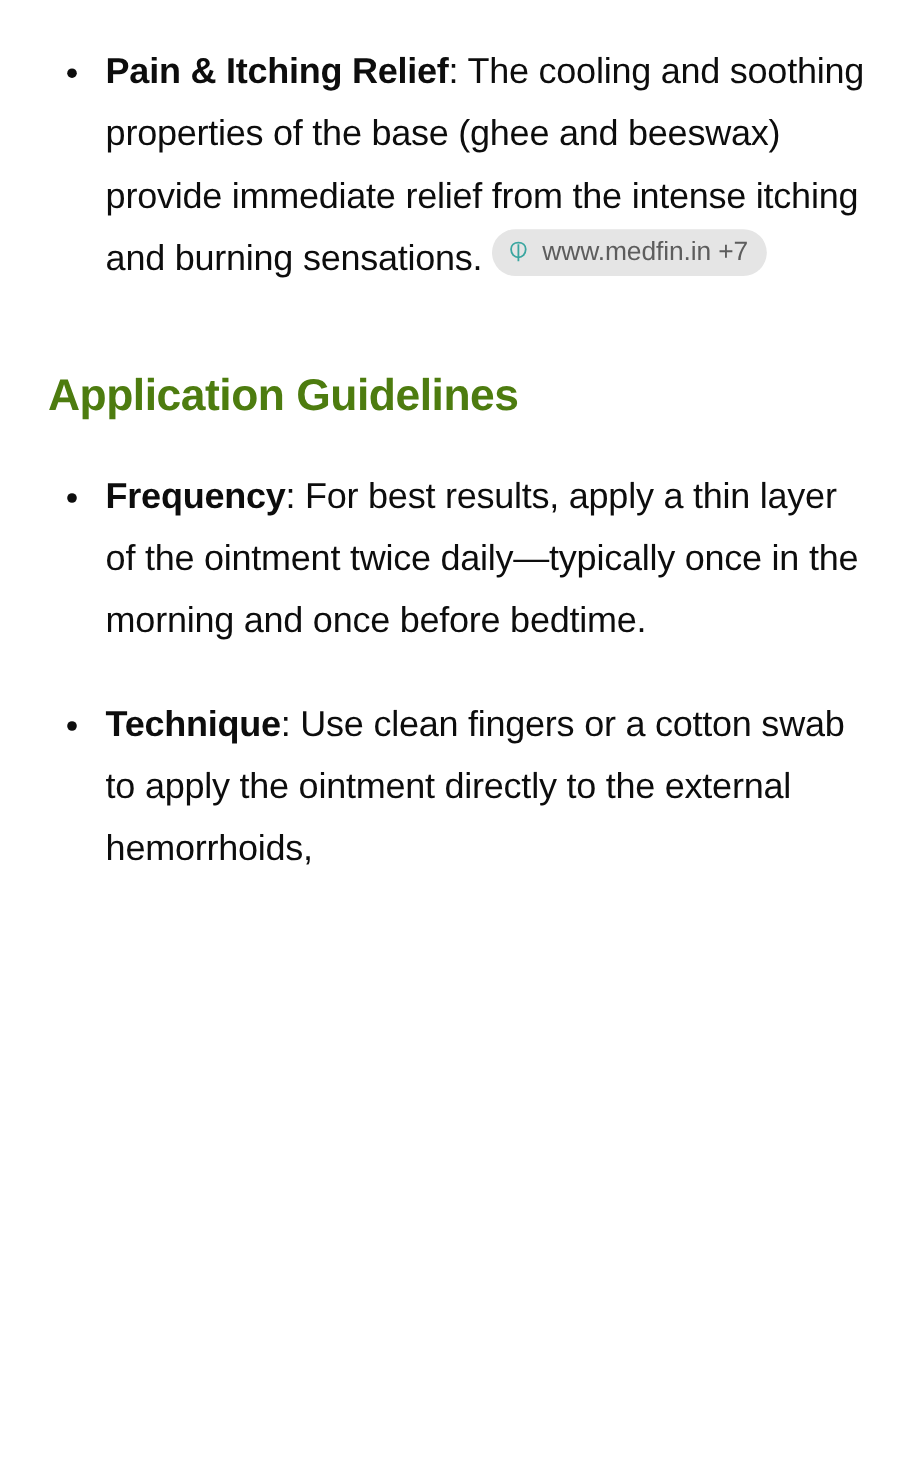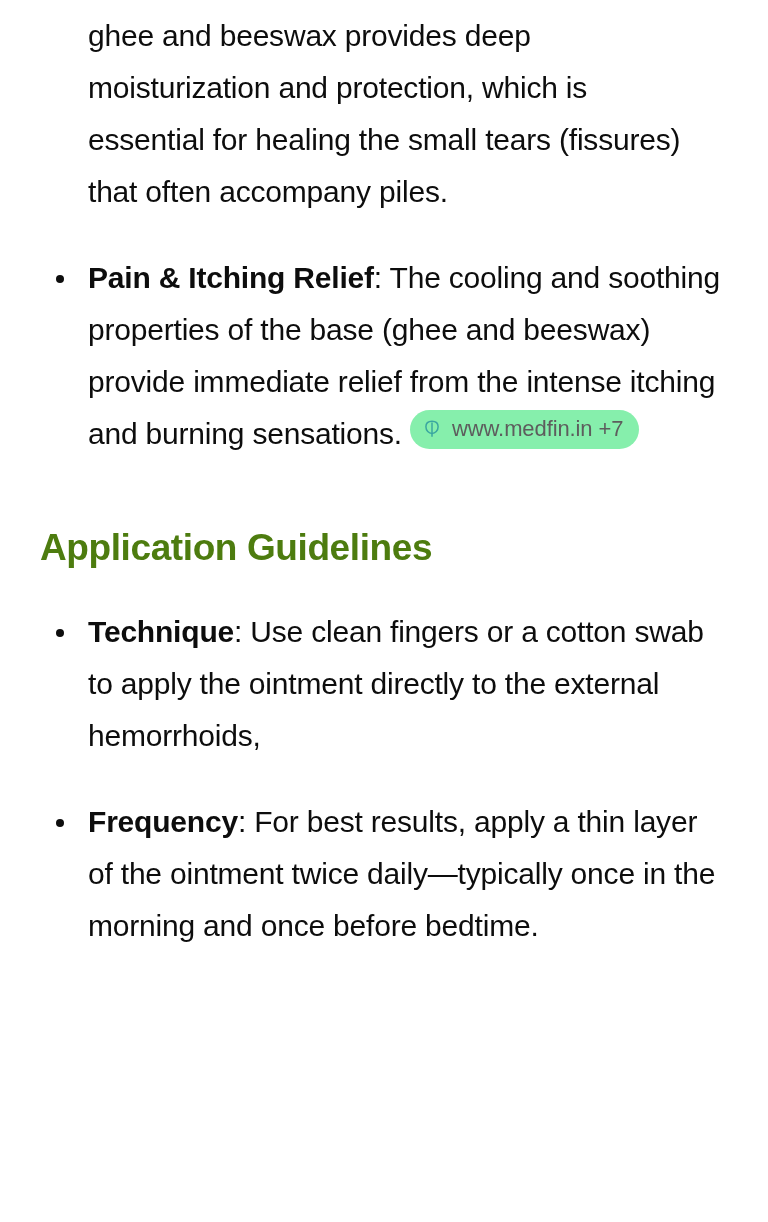--- a/index.html
+++ b/index.html
@@ -65,21 +65,21 @@
     line-height: 48px;
     font-weight: bold;
     letter-spacing: -0.4px;
     margin: 64px 0 0 0;
     color: #4d7c0f;
   }
   .cite {
     display: inline-flex;
     align-items: center;
     gap: 9px;
-    background: #86efac;
+    background: #e5e5e5;
     border-radius: 999px;
     padding: 5px 16px 6px 11px;
     font-size: 22px;
     line-height: 28px;
     color: #5d5d5d;
     vertical-align: 4px;
     margin-left: 8px;
     white-space: nowrap;
   }
   .cite .favicon {
@@ -91,40 +91,39 @@
     flex: 0 0 22px;
   }
   .cite .favicon svg { display: block; }
   .cite .cite-text { letter-spacing: -0.1px; }
 </style>
 </head>
 <body>
 
 <div class="page">
 
-  <p class="para first-para">ghee and beeswax provides deep moisturization and protection, which is essential for healing the small tears (fissures) that often accompany piles.</p>
 
   <ul class="bullets">
     <li>
       <span class="lead">Pain &amp; Itching Relief</span><span>: The cooling and soothing properties of the base (ghee and beeswax) provide immediate relief from the intense itching and burning sensations.</span><span class="cite">
           <span class="favicon">
             <svg width="22" height="22" viewBox="0 0 22 22">
               <path d="M11 3.2c3.6 0 6.1 2.1 6.1 5.6 0 3.9-2.9 6.6-6.1 6.6S4.9 12.7 4.9 8.8C4.9 5.3 7.4 3.2 11 3.2z" fill="none" stroke="#3aa6a0" stroke-width="1.5"></path>
               <path d="M11 4.6v14.2" fill="none" stroke="#3aa6a0" stroke-width="1.5"></path>
             </svg>
           </span>
           <span class="cite-text">www.medfin.in +7</span>
         </span>
     </li>
   </ul>
 
   <h2 class="section-title">Application Guidelines</h2>
 
   <ul class="bullets">
     <li>
-      <span class="lead">Technique</span><span>: Use clean fingers or a cotton swab to apply the ointment directly to the external hemorrhoids,</span>
+      <span class="lead">Frequency</span><span>: For best results, apply a thin layer of the ointment twice daily—typically once in the morning and once before bedtime.</span>
     </li>
     <li>
-      <span class="lead">Frequency</span><span>: For best results, apply a thin layer of the ointment twice daily—typically once in the morning and once before bedtime.</span>
+      <span class="lead">Technique</span><span>: Use clean fingers or a cotton swab to apply the ointment directly to the external hemorrhoids,</span>
     </li>
   </ul>
 
 </div>
 
 </body></html>

